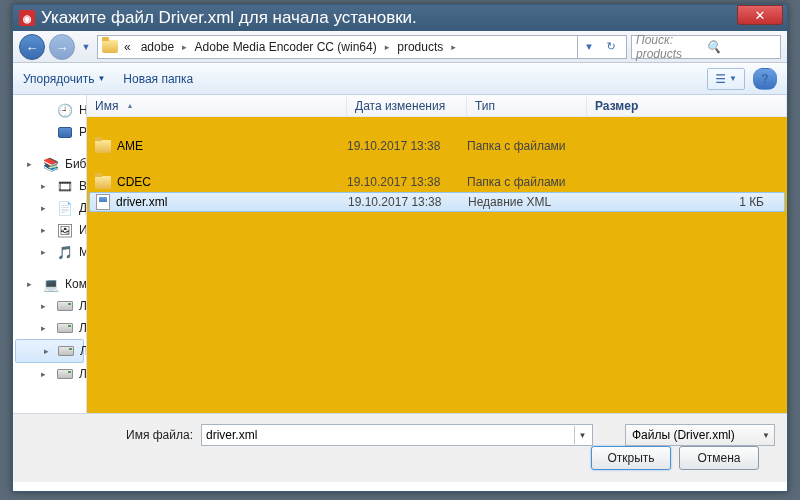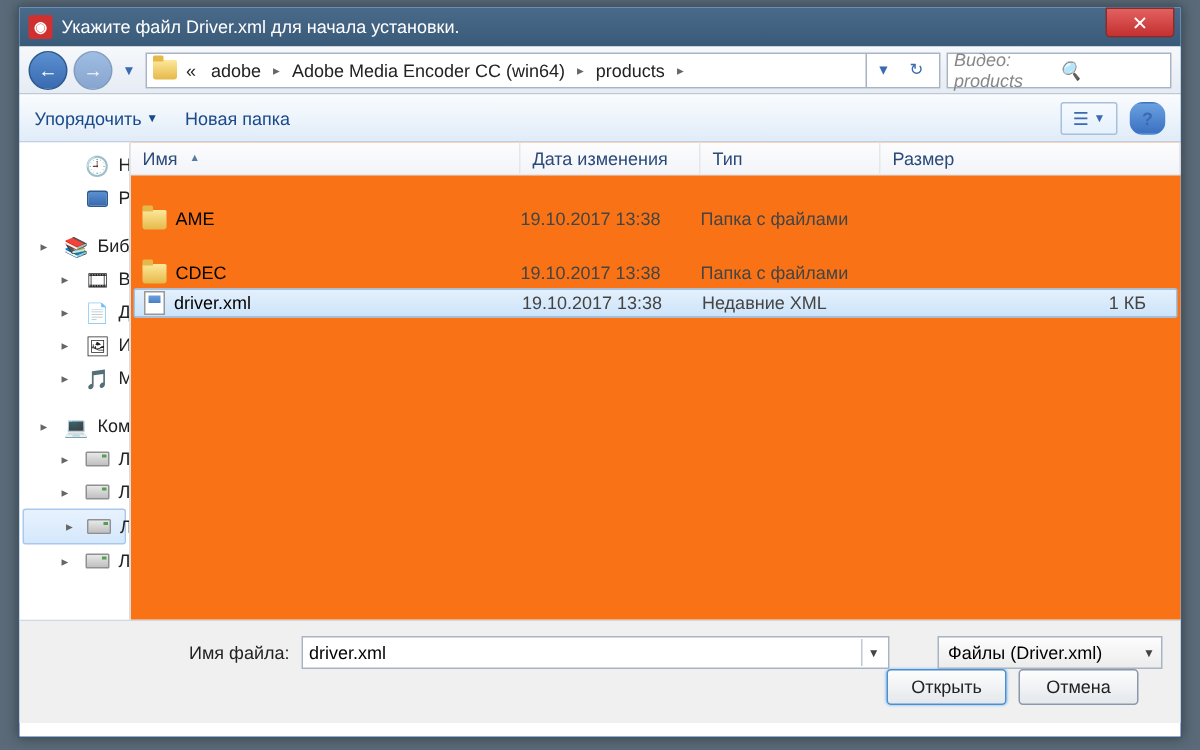--- a/index.html
+++ b/index.html
@@ -1,20 +1,20 @@
 <!DOCTYPE html>
 <html><head>
 <meta charset="utf-8">
 <style>
   * { box-sizing: border-box; margin: 0; padding: 0; font-family: "Segoe UI", Tahoma, sans-serif; font-size: 12px; }
   body { background: #5a6a78; width: 800px; height: 500px; overflow: hidden; }
   .window { position: absolute; left: 12px; top: 4px; width: 776px; height: 488px; background: #fff; border: 1px solid #3a5a7a; box-shadow: 0 0 8px rgba(0,0,0,.4); }
   .titlebar { height: 26px; background: linear-gradient(#4a6a8a, #3a5a7a); display: flex; align-items: center; color: #fff; padding-left: 6px; }
   .titlebar .ico { width: 16px; height: 16px; background: #d03030; border-radius: 2px; margin-right: 6px; display: inline-flex; align-items: center; justify-content: center; color: #fff; font-size: 10px; font-weight: bold; }
-  .titlebar .title { flex: 1; font-size: 12px; }
+  .titlebar .title { flex: 1; font-size: 17px; }
   .titlebar .close { width: 46px; height: 20px; background: linear-gradient(#e46060, #c43030); border: 1px solid #803030; border-radius: 0 0 3px 3px; display: flex; align-items: center; justify-content: center; color: #fff; font-size: 13px; margin-right: 4px; margin-top: -6px; cursor: pointer; }
   .navbar { height: 32px; background: linear-gradient(#f6f8fb, #e6ecf4); border-bottom: 1px solid #c0c8d4; display: flex; align-items: center; padding: 0 6px; gap: 4px; }
   .navbtn { width: 26px; height: 26px; border-radius: 13px; background: linear-gradient(#5a90d0, #3a6ab0); color: #fff; display: flex; align-items: center; justify-content: center; font-size: 13px; border: 1px solid #2a5a90; cursor: pointer; }
   .navdrop { width: 14px; height: 20px; display: flex; align-items: center; justify-content: center; color: #3a6ab0; font-size: 9px; cursor: pointer; }
   .addrbox { flex: 1; height: 24px; background: #fff; border: 1px solid #a8b4c4; display: flex; align-items: center; padding: 0 4px; gap: 2px; overflow: hidden; }
   .addrbox .seg { padding: 0 4px; color: #222; cursor: pointer; display: flex; align-items: center; gap: 3px; }
   .addrbox .chev { color: #666; font-size: 9px; cursor: pointer; padding: 0 2px; }
   .folderico { width: 16px; height: 13px; background: linear-gradient(#fde89a, #e6b84a); border-radius: 1px 1px 2px 2px; position: relative; display: inline-block; }
   .folderico::before { content: ""; position: absolute; top: -3px; left: 0; width: 7px; height: 4px; background: #e6b84a; border-radius: 1px 1px 0 0; }
   .addr-right { display: flex; border-left: 1px solid #a8b4c4; }
@@ -44,28 +44,28 @@
   .ico-desktop { background: linear-gradient(#5a90d0,#3a6ab0); border-radius: 2px; width: 14px; height: 11px; border: 1px solid #2a5a90; }
   .ico-lib::before { content: "📚"; font-size: 13px; }
   .ico-video::before { content: "🎞"; font-size: 13px; }
   .ico-doc::before { content: "📄"; font-size: 13px; }
   .ico-img::before { content: "🖼"; font-size: 13px; }
   .ico-music::before { content: "🎵"; font-size: 13px; color: #3a90d0; }
   .ico-pc::before { content: "💻"; font-size: 13px; }
   .ico-drive { width: 16px; height: 10px; background: linear-gradient(#e8e8e8,#c0c0c0); border: 1px solid #909090; border-radius: 1px; position: relative; }
   .ico-drive::after { content:""; position: absolute; right: 1px; top: 1px; width: 3px; height: 2px; background: #50a050; }
   .spacer { height: 10px; }
-  .filepane { flex: 1; background: #f97316; display: flex; flex-direction: column; }
+  .filepane { flex: 1; background: #eab308; display: flex; flex-direction: column; }
   .cols { display: flex; height: 22px; border-bottom: 1px solid #e4e8ec; background: linear-gradient(#fdfdfe,#f2f4f8); }
   .col { padding: 3px 8px; color: #2a4a7a; border-right: 1px solid #e4e8ec; display: flex; align-items: center; gap: 4px; cursor: pointer; }
   .col.sort::after { content: "▲"; font-size: 7px; color: #5a7aa0; margin-left: 4px; }
   .c-name { width: 260px; }
   .c-date { width: 120px; }
   .c-type { width: 120px; }
-  .c-size { flex: 1; text-align: center; padding-right: 18px; }
+  .c-size { flex: 1; text-align: center; padding-right: 18px; font-weight: bold; }
   .rows { flex: 1; overflow: auto; padding-top: 2px; }
   .rows::-webkit-scrollbar { height: 17px; }
   .rows::-webkit-scrollbar-track { background: #f0f0f0; border-top: 1px solid #dcdcdc; }
   .rows::-webkit-scrollbar-thumb { background: linear-gradient(#e0e8f4,#c8d4e8); border: 1px solid #a8b8d0; border-radius: 2px; }
   .row { display: flex; align-items: center; height: 20px; padding: 0 8px; cursor: pointer; margin-top: 16px; }
   .row.sel { background: linear-gradient(#e4f0fc, #cce4fa); border: 1px solid #94c4f0; border-radius: 2px; margin: 0 2px; padding: 0 6px; }
   .row .rname { width: 252px; display: flex; align-items: center; gap: 6px; }
   .row .rdate { width: 120px; color: #444; }
   .row .rtype { width: 120px; color: #444; }
   .row .rsize { flex: 1; text-align: right; color: #444; padding-right: 14px; }
@@ -106,21 +106,21 @@
       <span class="chev">▸</span>
       <span class="seg">products</span>
       <span class="chev">▸</span>
       <div style="flex:1"></div>
       <div class="addr-right">
         <div>▾</div>
         <div>↻</div>
       </div>
     </div>
     <div class="searchbox">
-      <span>Видео: products</span>
+      <span>Поиск: products</span>
       <span class="sico">🔍</span>
     </div>
   </div>
 
   <div class="toolbar">
     <div class="tbtn">
       <span>Упорядочить</span>
         <span class="dd">▼</span>
     </div>
     <div class="tbtn">Новая папка</div>

